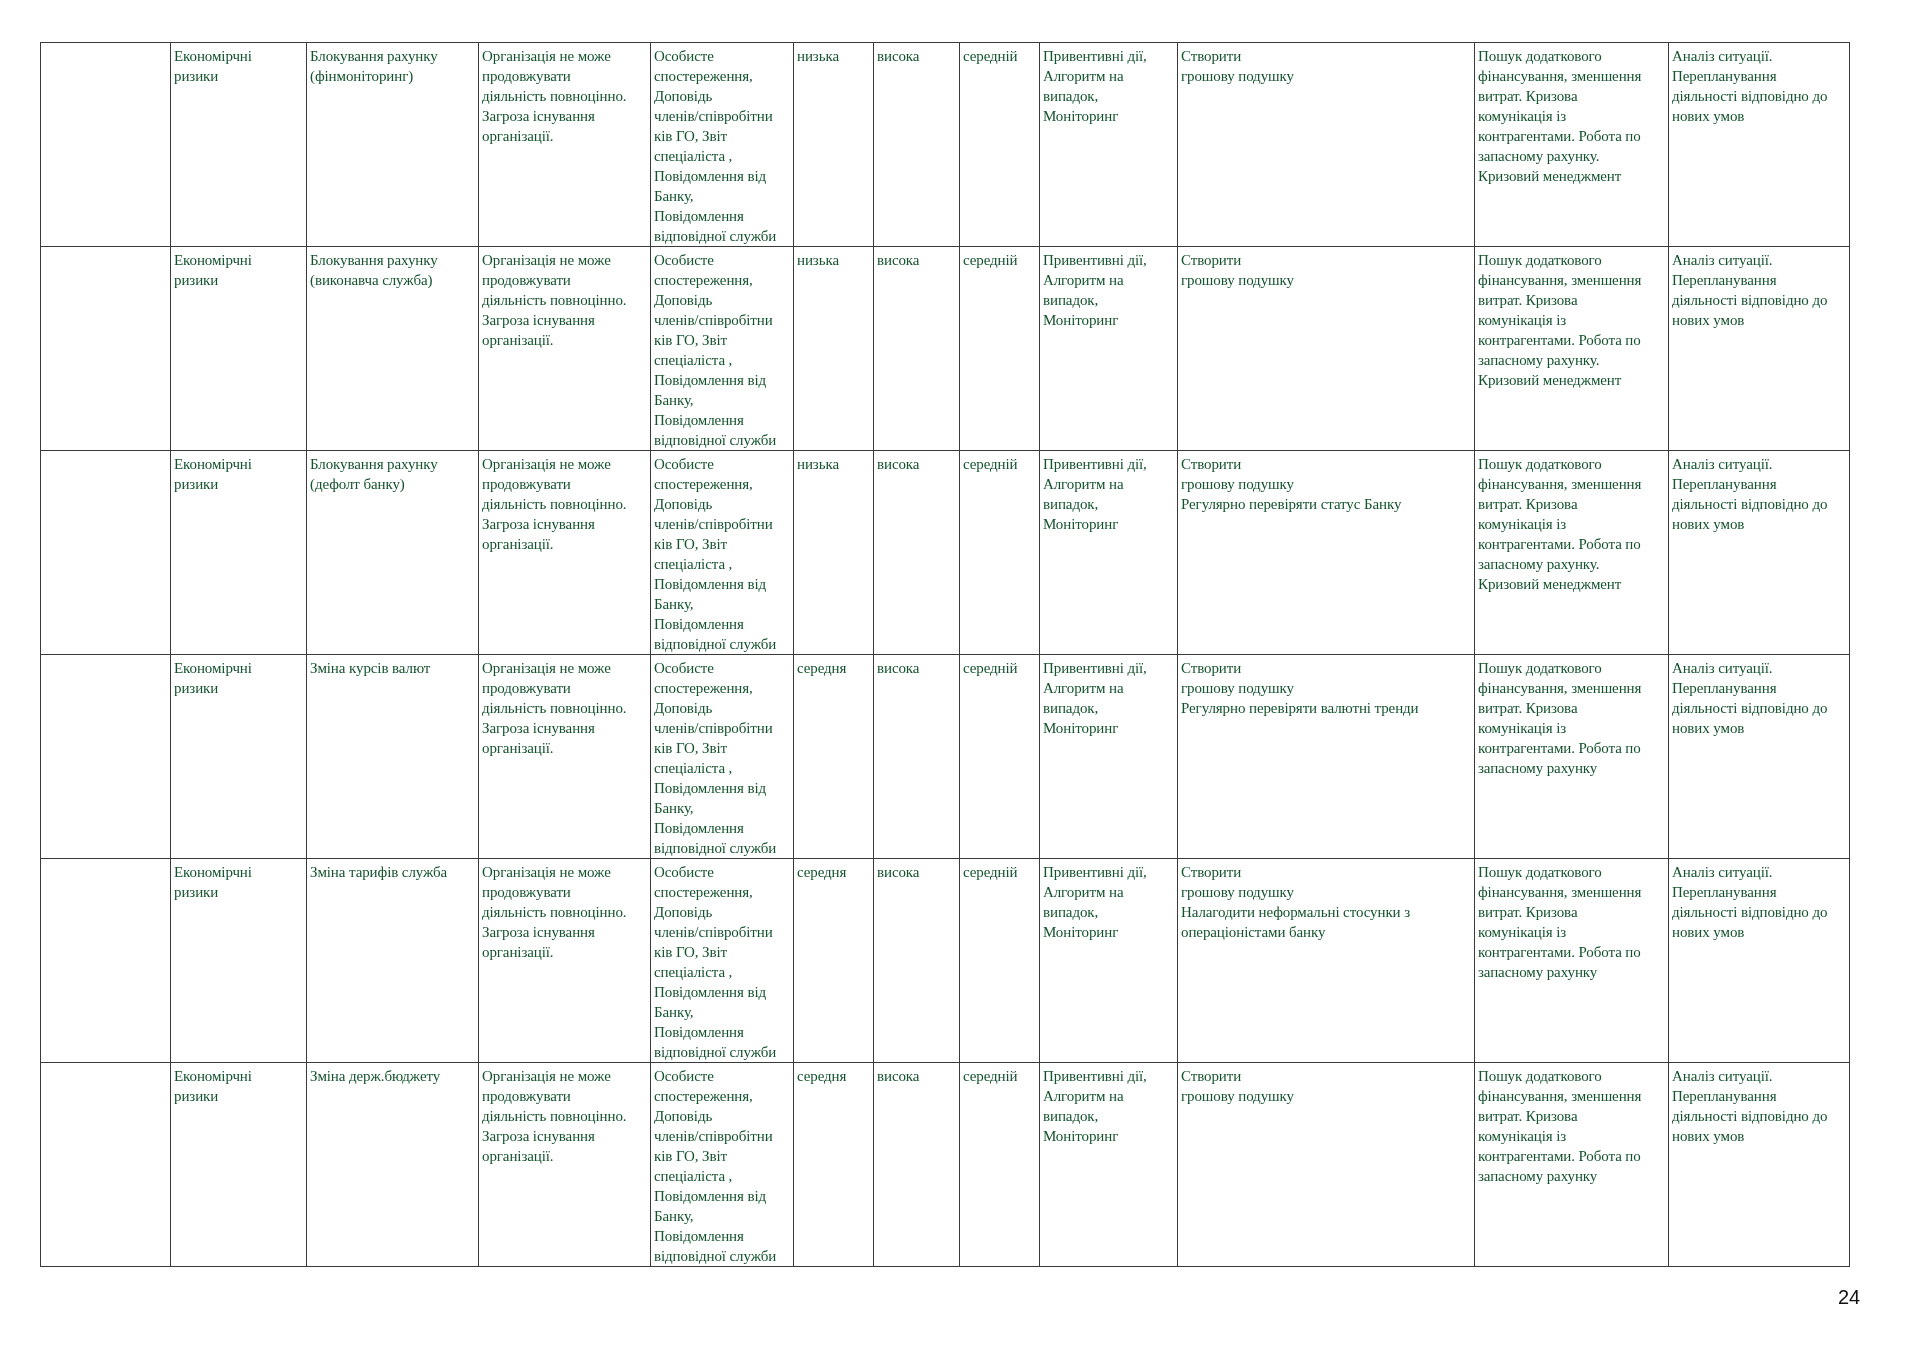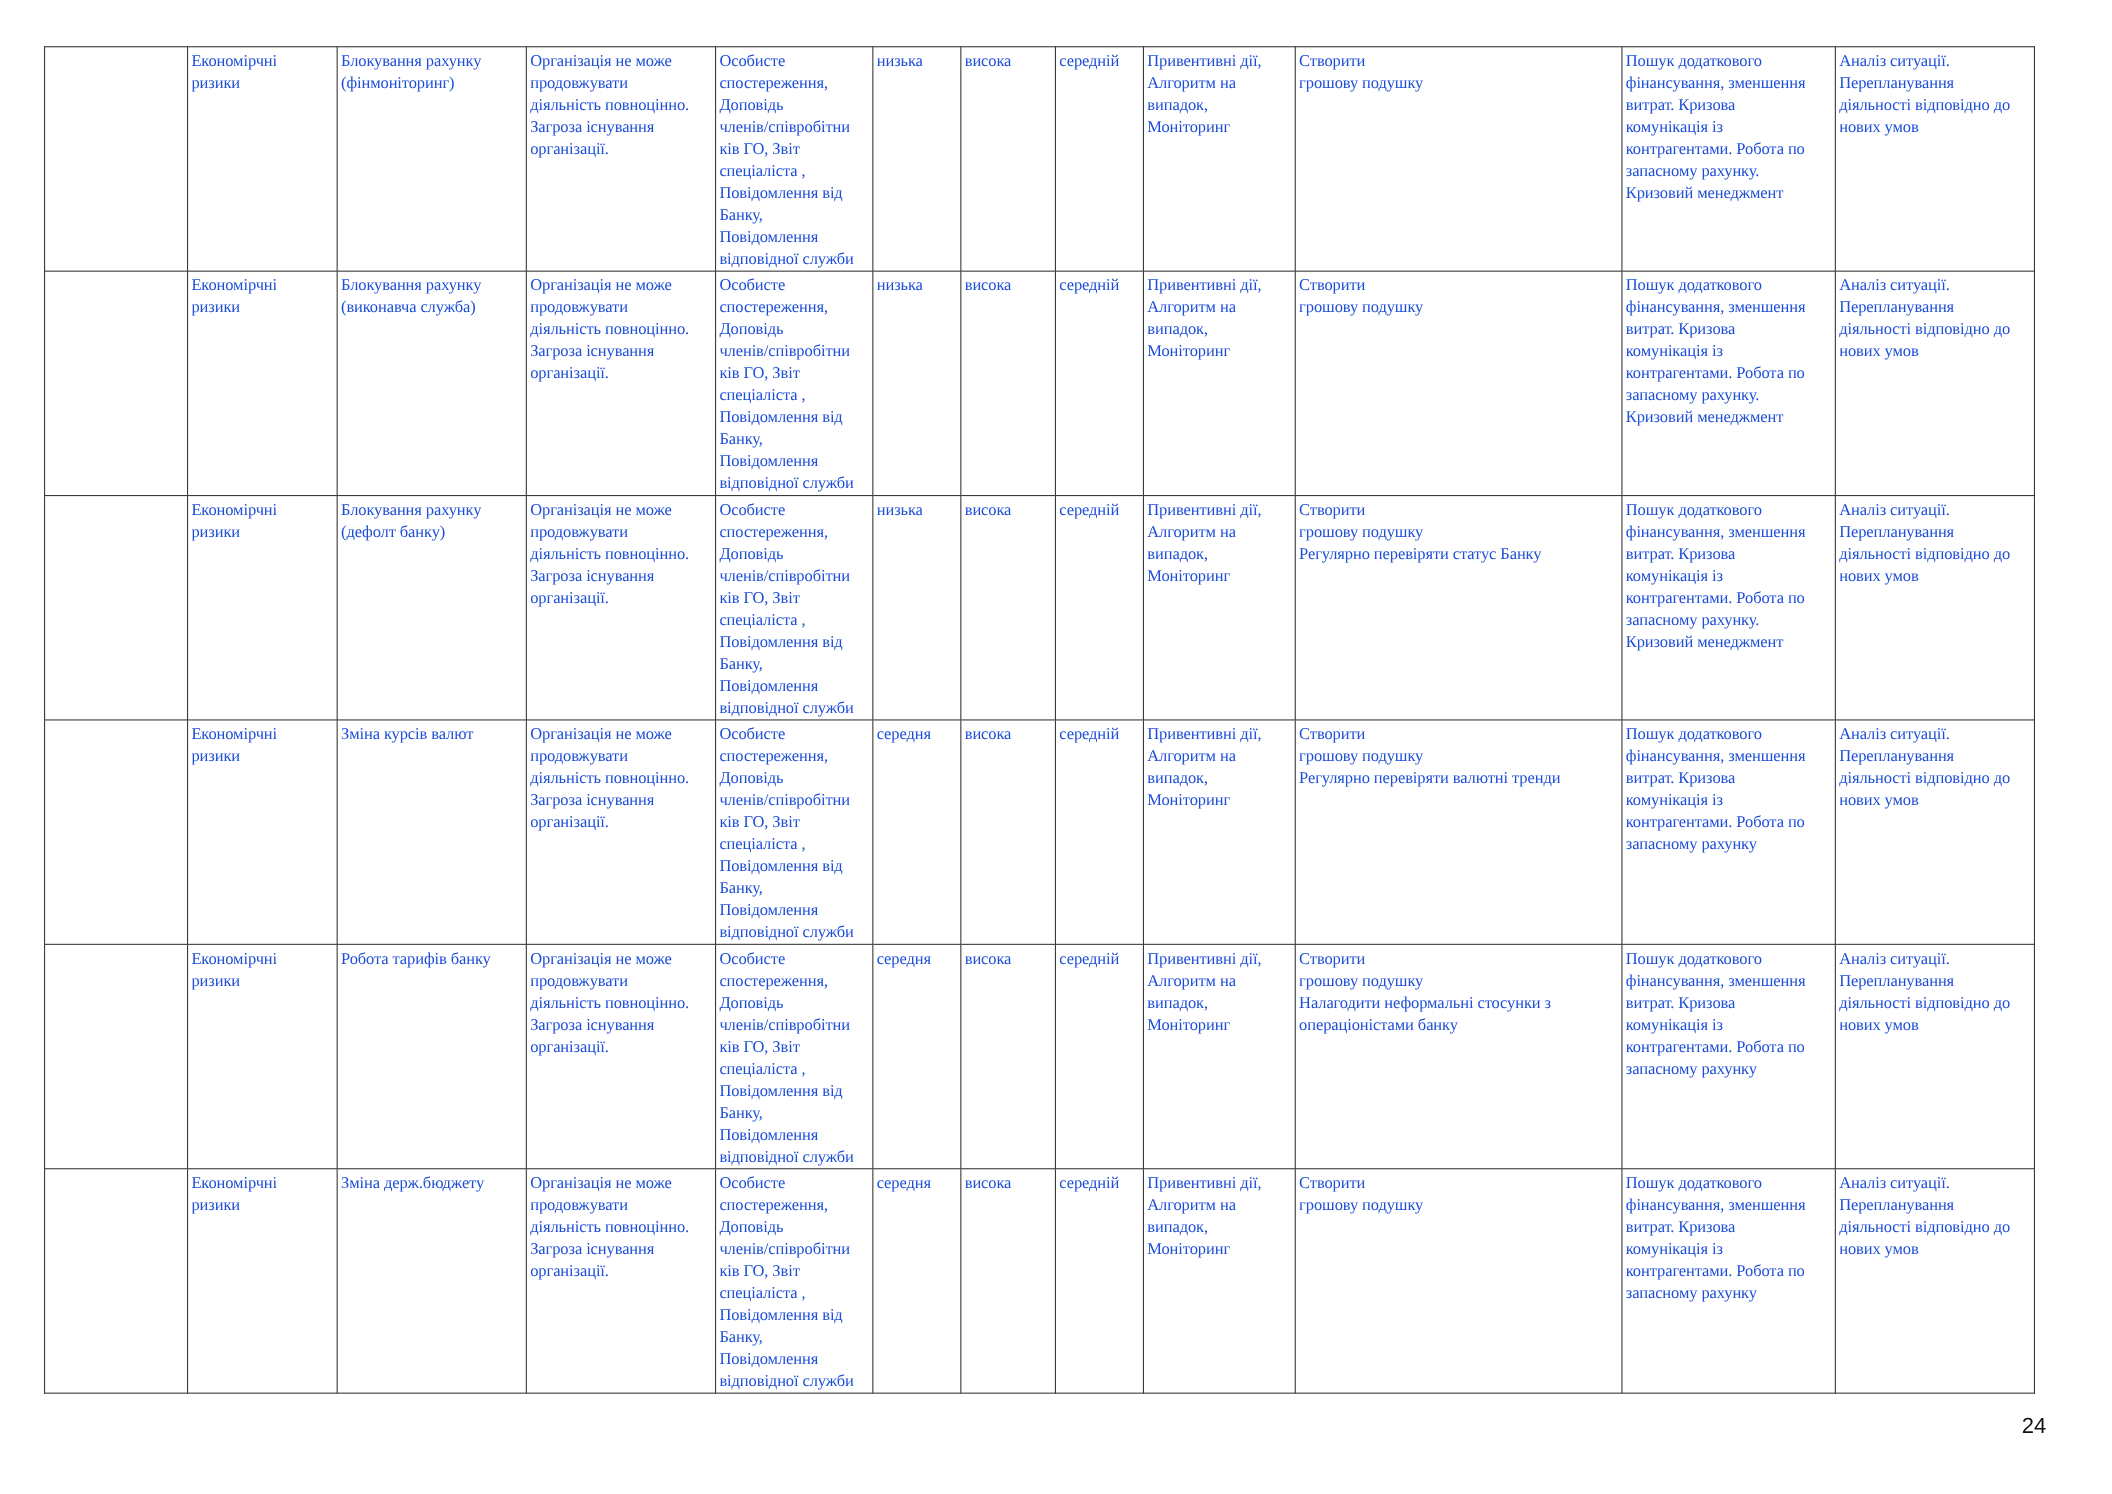--- a/index.html
+++ b/index.html
@@ -3,21 +3,21 @@
 <meta charset="utf-8">
 <style>
   html, body { margin: 0; padding: 0; background: #ffffff; }
   body { width: 1920px; height: 1358px; position: relative; overflow: hidden; }
   .page { position: absolute; left: 0; top: 0; width: 1920px; height: 1358px; background: #fff; }
   table.risk {
     position: absolute; left: 40px; top: 42px;
     border-collapse: collapse; table-layout: fixed;
     width: 1810px;
     font-family: "Liberation Serif", "DejaVu Serif", serif;
-    font-size: 15px; line-height: 20px; color: #1d4ed8;
+    font-size: 15px; line-height: 20px; color: #14532d;
   }
   table.risk td {
     border: 1.5px solid #3a3a3a;
     vertical-align: top;
     padding: 3px 3px 0 3px;
     height: 197px;
     white-space: pre-line;
     overflow: hidden;
     letter-spacing: -0.1px;
   }
@@ -212,21 +212,21 @@
 запасному рахунку</td>
           <td>Аналіз ситуації.
 Перепланування
 діяльності відповідно до
 нових умов</td>
         </tr>
         <tr>
           <td></td>
           <td>Економірчні
 ризики</td>
-          <td>Робота тарифів банку</td>
+          <td>Зміна тарифів служба</td>
           <td>Організація не може
 продовжувати
 діяльність повноцінно.
 Загроза існування
 організації.</td>
           <td>Особисте
 спостереження,
 Доповідь
 членів/співробітни
 ків ГО, Звіт

